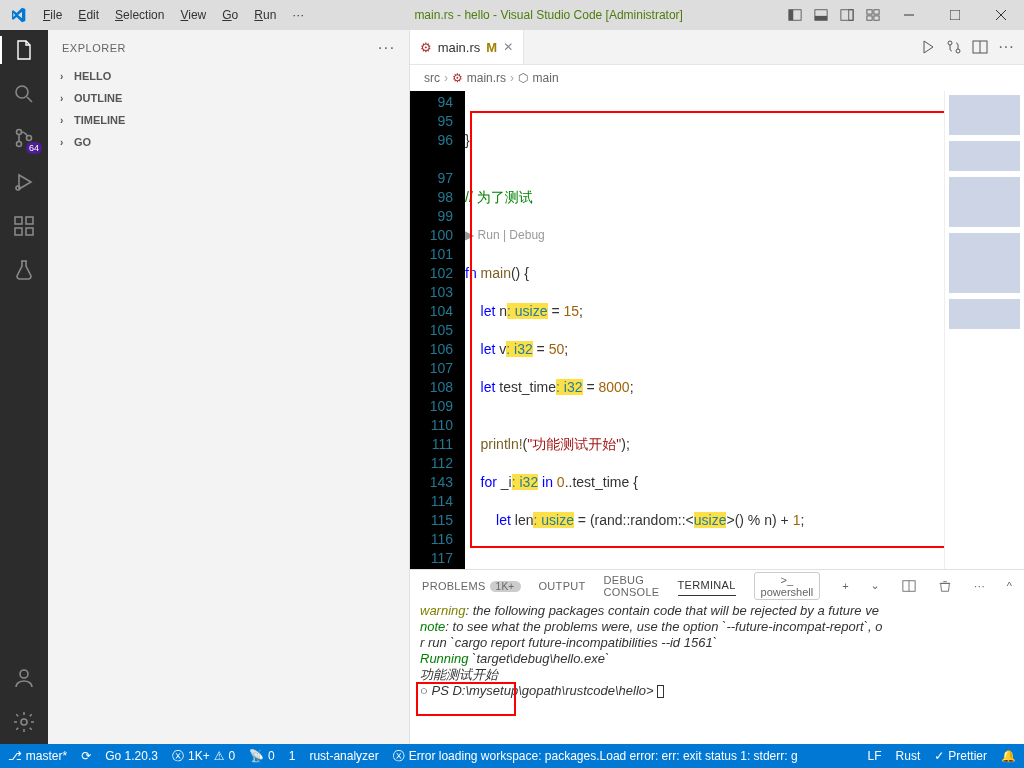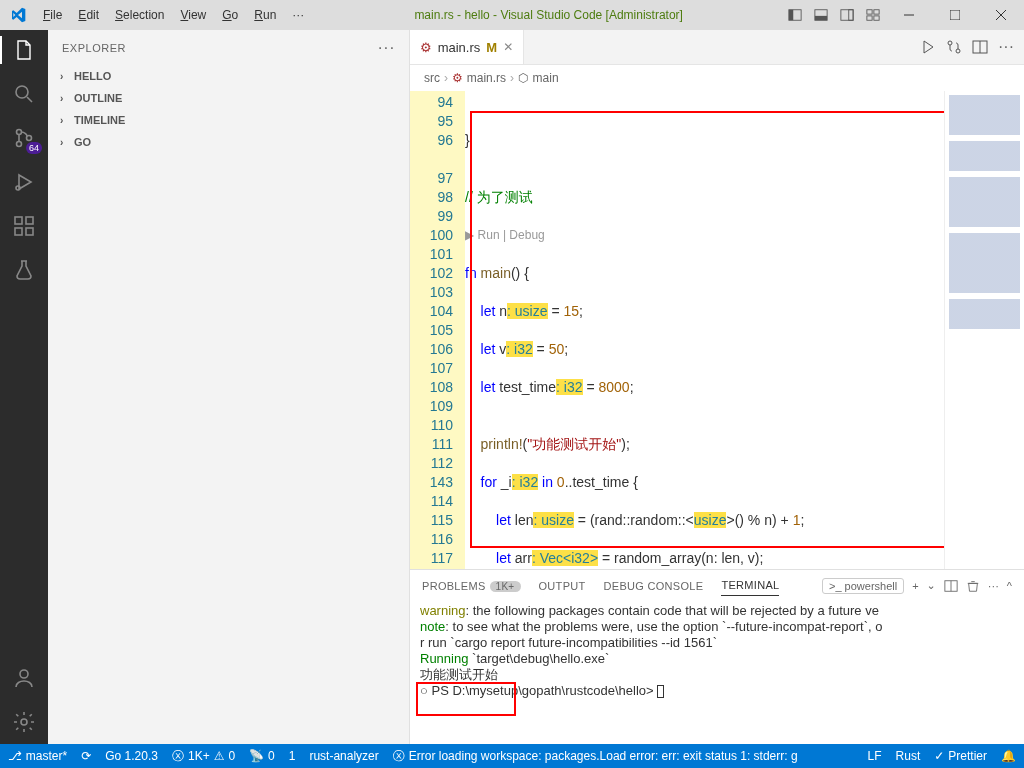--- a/index.html
+++ b/index.html
@@ -29,41 +29,41 @@
 .editor { flex:1; display:flex; flex-direction:column; background:#fff; min-width:0; }
 .tabbar { height:35px; background:#f3f3f3; display:flex; align-items:stretch; border-bottom:1px solid #e5e5e5; }
 .tab { background:#fff; border-right:1px solid #e5e5e5; display:flex; align-items:center; padding:0 10px; font-size:13px; gap:6px; cursor:pointer; }
 .tab .mod { color:#a08000; font-weight:600; }
 .tab .close { font-size:12px; color:#888; cursor:pointer; }
 .tabbar .actions { margin-left:auto; display:flex; align-items:center; gap:10px; padding-right:10px; color:#666; }
 .tabbar .actions span { cursor:pointer; }
 .crumbs { height:26px; display:flex; align-items:center; padding:0 14px; font-size:12px; color:#666; gap:4px; }
 .crumbs .sep { color:#aaa; }
 .code-area { flex:1; display:flex; position:relative; font-family:Consolas,monospace; font-size:14px; overflow:hidden; }
-.gutter { width:55px; text-align:right; color:#237893; padding-right:12px; line-height:19px; padding-top:2px; background:#fef9c3;}
+.gutter { width:55px; text-align:right; color:#237893; padding-right:12px; line-height:19px; padding-top:2px; background:#000000;}
 .gutter div { height:19px; }
 .code { flex:1; line-height:19px; padding-top:2px; white-space:pre; position:relative; }
 .codelens { color:#999; font-size:12px; height:19px; }
 .kw { color:#0000ff; }
 .fn { color:#795e26; }
 .ty { color:#267f99; background:#fde047; }
 .st { color:#a31515; }
 .nm { color:#a16207; }
 .cm { color:#008000; }
 .redbox { position:absolute; border:2px solid red; left:5px; top:20px; width:530px; height:437px; pointer-events:none;}
 .minimap { width:80px; background:#fff; border-left:1px solid #eee; position:relative;}
 .minimap .mm { position:absolute; left:4px; right:4px; background:linear-gradient(#9ac,#9ac); opacity:.5;}
 .panel { height:175px; border-top:1px solid #e0e0e0; display:flex; flex-direction:column; font-size:12px; }
 .panel-tabs { height:31px; display:flex; align-items:center; padding:0 12px; gap:18px; color:#666; font-size:11px; }
 .panel-tabs .ptab { cursor:pointer; padding:4px 0; letter-spacing:.3px;}
 .panel-tabs .ptab.active { color:#333; border-bottom:1px solid #333; }
 .panel-tabs .pbadge { background:#ccc; border-radius:8px; padding:0 6px; font-size:10px; margin-left:4px;}
-.panel-tabs .right { margin-left:auto; display:flex; align-items:center; gap:8px; color:#666;text-align:center; }
+.panel-tabs .right { margin-left:auto; display:flex; align-items:center; gap:22px; color:#666;text-align:center; }
 .panel-tabs .shellbox { border:1px solid #ccc; padding:1px 6px; border-radius:3px; font-size:11px;}
-.terminal { flex:1; font-family:Consolas,monospace; font-size:13px; padding:2px 10px; line-height:16px; overflow:hidden; position:relative; }
+.terminal { flex:1; font-family:Consolas,monospace; font-size:13px; padding:2px 10px; line-height:16px; overflow:hidden; position:relative;font-style:italic; }
 .terminal .warn { color:#808000; }
 .terminal .note { color:#008000; }
 .terminal .run { color:#008000; }
 .terminal .out { }
 .terminal .redbox2 { position:absolute; border:2px solid red; left:6px; top:81px; width:100px; height:34px; pointer-events:none;}
 .status { height:24px; background:#0078d4; color:#fff; display:flex; align-items:center; font-size:12px; padding:0 8px; gap:14px; }
 .status .sitem { display:flex; align-items:center; gap:4px; cursor:pointer; }
 .status .right { margin-left:auto; display:flex; gap:14px; }
 svg { display:block; }
 </style>
@@ -289,21 +289,20 @@
 <div><span class="cm">// 为了测试</span></div>
 <div class="codelens"><span>▶ Run | Debug</span></div>
 <div><span class="kw">fn</span><span class="fn"> main</span><span>() {</span></div>
 <div><span class="kw">    let</span><span> n</span><span class="ty">: usize</span><span> = </span><span class="nm">15</span><span>;</span></div>
 <div><span class="kw">    let</span><span> v</span><span class="ty">: i32</span><span> = </span><span class="nm">50</span><span>;</span></div>
 <div><span class="kw">    let</span><span> test_time</span><span class="ty">: i32</span><span> = </span><span class="nm">8000</span><span>;</span></div>
 <div><span></span></div>
 <div><span class="fn">    println!</span><span>(</span><span class="st">"功能测试开始"</span><span>);</span></div>
 <div><span class="kw">    for</span><span> _i</span><span class="ty">: i32</span><span class="kw"> in </span><span class="nm">0</span><span>..test_time {</span></div>
 <div><span class="kw">        let</span><span> len</span><span class="ty">: usize</span><span> = (rand::random::&lt;</span><span class="ty">usize</span><span>&gt;() % n) + </span><span class="nm">1</span><span>;</span></div>
-<div><span class="kw">        let</span><span> arr</span><span class="ty">: Vec&lt;i32&gt;</span><span> = random_array(n: len, v);</span></div>
 
 
 
 
 
 
 
 
 
 

